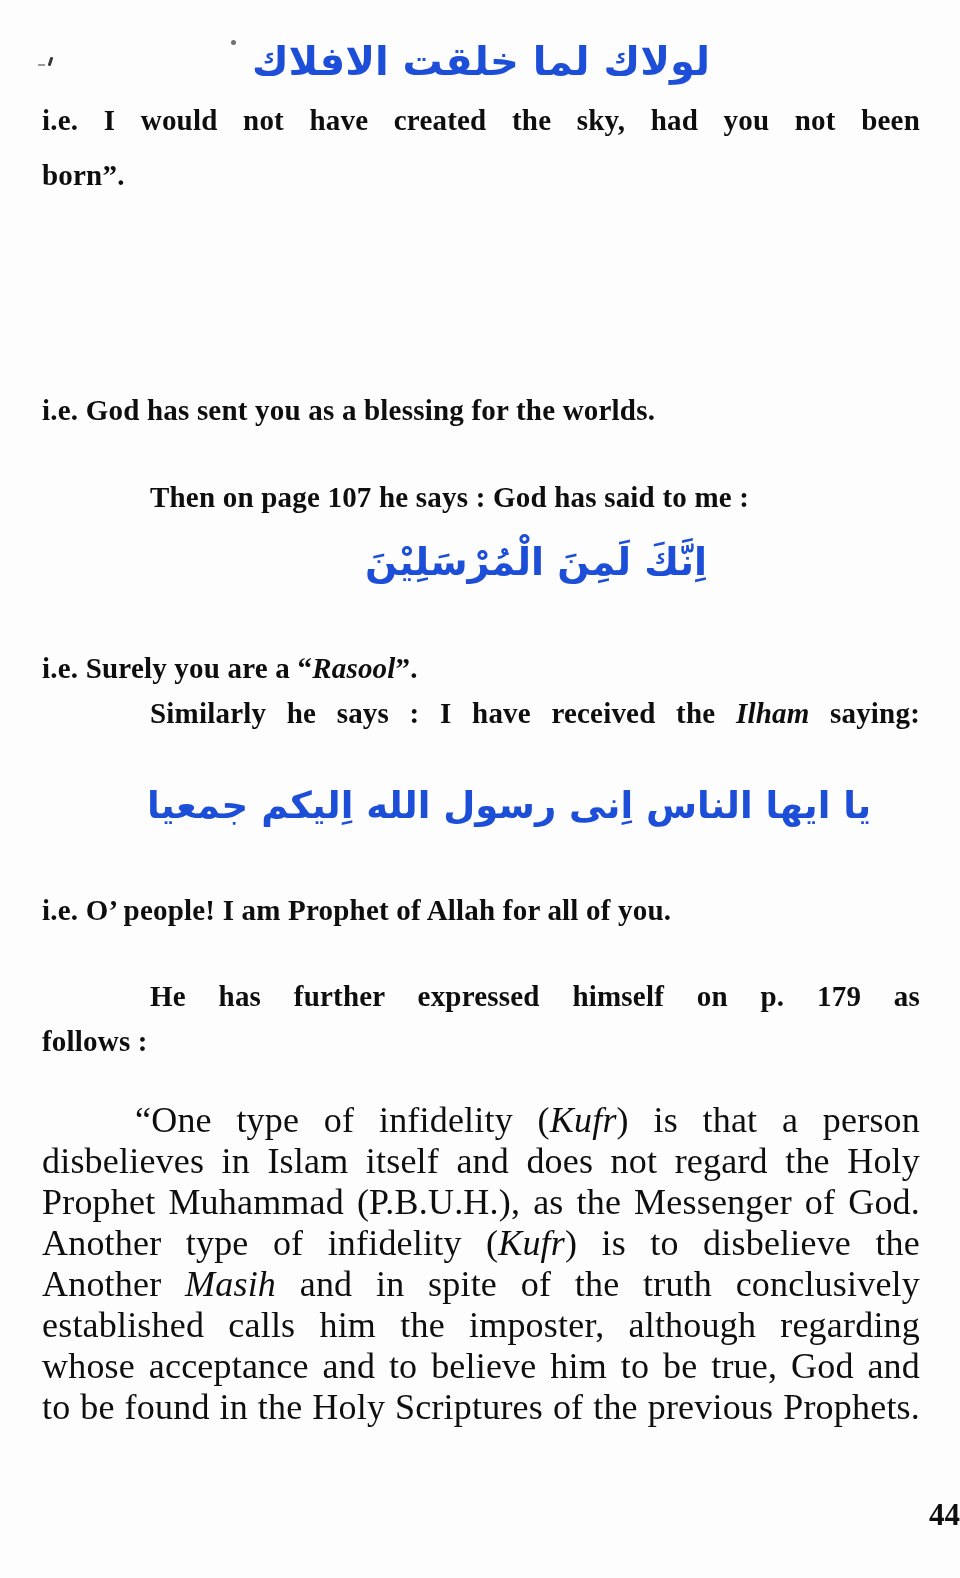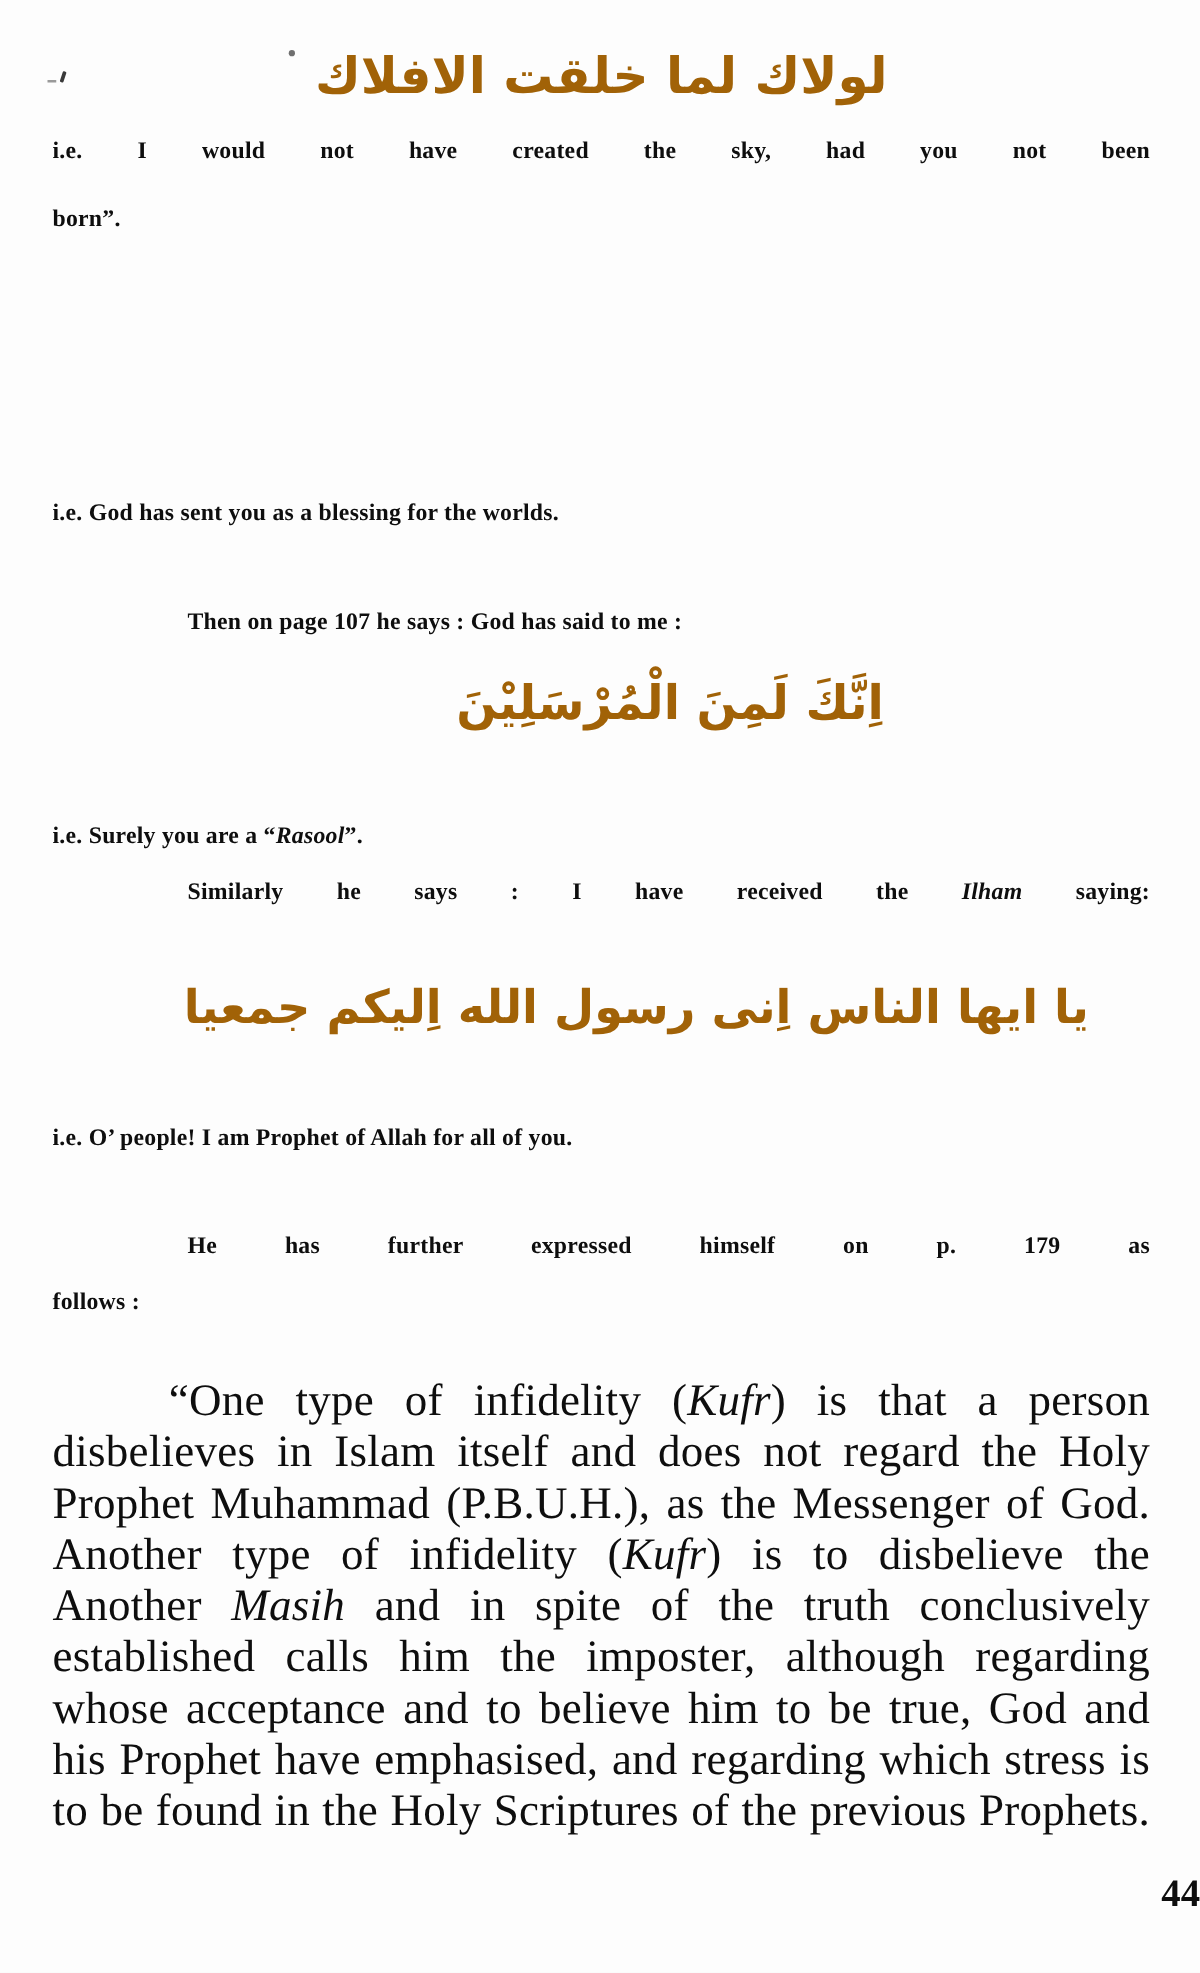--- a/index.html
+++ b/index.html
@@ -14,40 +14,40 @@
     background: #fdfdfd;
     color: #0e0e0e;
     overflow: hidden;
   }
   
   .ln {
     position: absolute;
     left: 42px;
     width: 878px;
     box-sizing: border-box;
-    font-size: 19px;
+    font-size: 29px;
     line-height: 41px;
     font-weight: 600;
     letter-spacing: 0.2px;
     white-space: normal;
   }
   .just { text-align: justify; text-align-last: justify; }
   .ind  { padding-left: 108px; }
   .it   { font-style: italic; }
   
   .ar {
     position: absolute;
     left: 42px;
     width: 878px;
     text-align: center;
     direction: rtl;
     unicode-bidi: embed;
     font-family: "DejaVu Sans", sans-serif;
     font-weight: bold;
-    color: #a16207;
+    color: #1d4ed8;
   }
   
   .quote {
     position: absolute;
     left: 42px; top: 1100px;
     width: 878px;
   }
   .ql {
     font-size: 36px;
     line-height: 41px;
@@ -129,19 +129,18 @@
     <div class="ql just">disbelieves in Islam itself and does not regard the Holy</div>
     <div class="ql just">Prophet Muhammad (P.B.U.H.), as the Messenger of God.</div>
     <div class="ql just">
       <span>Another type of infidelity (</span><span class="it">Kufr</span><span>) is to disbelieve the</span>
     </div>
     <div class="ql just">
       <span>Another </span><span class="it">Masih</span><span> and in spite of the truth conclusively</span>
     </div>
     <div class="ql just">established calls him the imposter, although regarding</div>
     <div class="ql just">whose acceptance and to believe him to be true, God and</div>
-    <div class="ql just">his Prophet have emphasised, and regarding which stress is</div>
     <div class="ql just">to be found in the Holy Scriptures of the previous Prophets.</div>
   </div>
 
   <div class="pageno">44</div>
 
 </div>
 
 </body></html>

